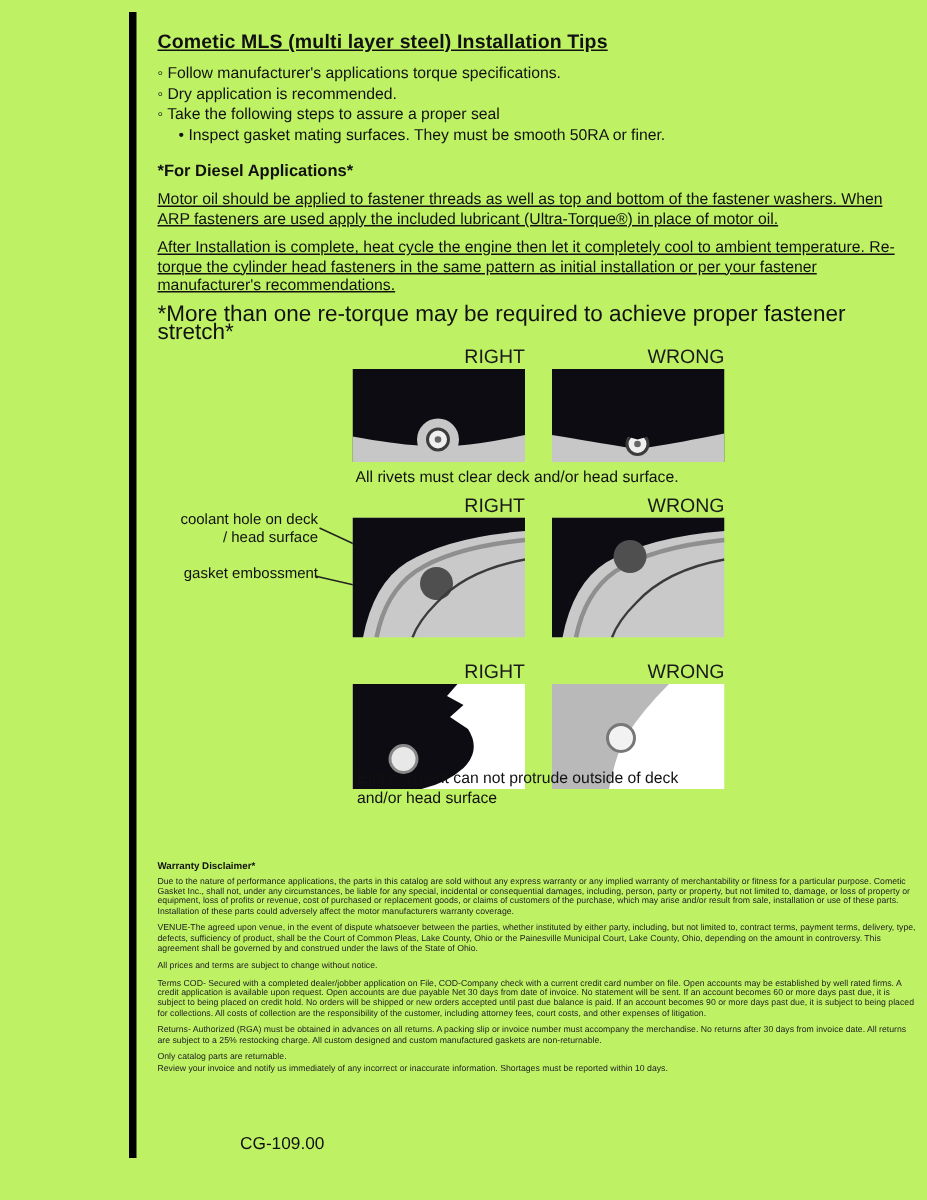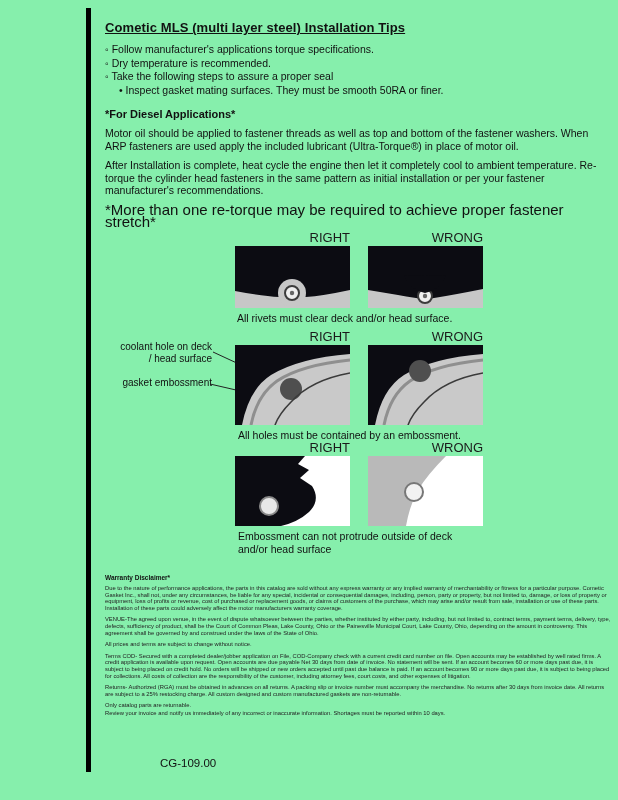--- a/index.html
+++ b/index.html
@@ -1,32 +1,32 @@
 <!DOCTYPE html>
 <html><head>
 <meta charset="utf-8">
 <style>
   * { margin:0; padding:0; box-sizing:border-box; }
   html,body { background:#ffffff; }
   .page {
-    position:relative; width:618px; height:800px; background:#86efac;
+    position:relative; width:618px; height:800px; background:#bef264;
     font-family:"Liberation Sans", sans-serif; color:#111; overflow:hidden; margin:0 auto;
   }
   .left-rule { position:absolute; left:86px; top:8px; width:5px; height:764px; background:#000; }
 
   .content-top { position:absolute; left:105px; top:20px; width:500px; }
   .title { font-size:13px; font-weight:bold; text-decoration:underline; margin-bottom:8px; letter-spacing:.1px; }
   .tips { list-style:none; font-size:10.5px; line-height:13.5px; }
   .tip { padding-left:10px; text-indent:-10px; }
   .tip::before { content:"◦ "; }
   .subtips { list-style:none; margin-left:4px; }
   .subtip { padding-left:10px; text-indent:-10px; }
   .subtip::before { content:"• "; }
   .diesel-heading { font-size:11px; font-weight:bold; margin:11px 0 7px 0; }
-  .body-p { font-size:10.5px; line-height:12.5px; margin-bottom:7px; }
+  .body-p { font-size:10.5px; line-height:12.5px; margin-bottom:7px;text-decoration:underline; }
   .note-p { font-size:15px; line-height:12.5px; margin-top:2px; }
 
   .diagrams { position:absolute; left:105px; top:230px; width:505px; height:335px; }
   .dg-h { position:absolute; width:115px; text-align:right; font-size:13px; color:#1a1a1a; }
   .dg-img { position:absolute; width:115px; line-height:0; }
   .dg-cap { position:absolute; font-size:10.5px; line-height:12.5px; color:#111; }
   .dg-label { position:absolute; font-size:10px; line-height:11.5px; color:#111; text-align:right; }
   .leader-svg { position:absolute; overflow:visible; }
 
   .legal { position:absolute; left:105px; top:574px; width:507px; color:#222; }
@@ -39,21 +39,21 @@
 </head>
 <body>
 
 <div class="page">
   <div class="left-rule"></div>
 
   <div class="content-top">
     <h1 class="title">Cometic MLS (multi layer steel) Installation Tips</h1>
     <ul class="tips">
       <li class="tip">Follow manufacturer's applications torque specifications.</li>
-      <li class="tip">Dry temperature is recommended.</li>
+      <li class="tip">Dry application is recommended.</li>
       <li class="tip">
         <span>Take the following steps to assure a proper seal</span>
         <ul class="subtips">
           <li class="subtip">Inspect gasket mating surfaces.  They must be smooth 50RA or finer.</li>
         </ul>
       </li>
     </ul>
 
     <h2 class="diesel-heading">*For Diesel Applications*</h2>
     <p class="body-p">Motor oil should be applied to fastener threads as well as top and bottom of the fastener washers. When ARP fasteners are used apply the included lubricant (Ultra-Torque®) in place of motor oil.</p>
@@ -104,39 +104,38 @@
     </div>
     <div class="dg-img" style="left:263px; top:115px;">
       <svg width="115" height="80" viewBox="0 0 115 80">
         <rect width="115" height="80" fill="#c9c9c9"></rect>
         <path d="M0,0 L115,0 L115,9 Q64,13 36,30 Q14,44 7,80 L0,80 Z" fill="#0c0c12"></path>
         <path d="M115,15 Q66,20 42,36 Q22,50 16,80" fill="none" stroke="#8f8f8f" stroke-width="3"></path>
         <circle cx="52" cy="26" r="11" fill="#4f4f4f"></circle>
         <path d="M115,28 Q76,35 56,57 Q44,69 40,80" fill="none" stroke="#3a3a3a" stroke-width="1.6"></path>
       </svg>
     </div>
-    <div class="dg-cap" style="left:133px; top:199px;">All holes must be contained by an embossment.</div>
 
     <div class="dg-h" style="left:130px; top:210px;">RIGHT</div>
     <div class="dg-h" style="left:263px; top:210px;">WRONG</div>
     <div class="dg-img" style="left:130px; top:226px;">
       <svg width="115" height="70" viewBox="0 0 115 70">
         <rect width="115" height="70" fill="#ffffff"></rect>
         <path d="M0,0 L70,0 L63,8 L74,14 L65,22 L77,30 Q86,44 74,56 Q63,66 46,70 L0,70 Z" fill="#0c0c12"></path>
         <circle cx="34" cy="50" r="9" fill="#e8e8e8" stroke="#888" stroke-width="2"></circle>
       </svg>
     </div>
     <div class="dg-img" style="left:263px; top:226px;">
       <svg width="115" height="70" viewBox="0 0 115 70">
         <rect width="115" height="70" fill="#ffffff"></rect>
         <path d="M0,0 L78,0 Q60,18 50,34 Q42,48 38,70 L0,70 Z" fill="#b9b9b9"></path>
         <circle cx="46" cy="36" r="9" fill="#f2f2f2" stroke="#777" stroke-width="2"></circle>
       </svg>
     </div>
-    <div class="dg-cap" style="left:133px; top:300px; width:240px;">Embossment can not protrude outside of deck and/or head surface</div>
+    <div class="dg-cap" style="left:133px; top:283px; width:240px;">Embossment can not protrude outside of deck and/or head surface</div>
   </div>
 
   <div class="legal">
     <h3 class="legal-h">Warranty Disclaimer*</h3>
     <p>Due to the nature of performance applications, the parts in this catalog are sold without any express warranty or any implied warranty of merchantability or fitness for a particular purpose.  Cometic Gasket Inc., shall not, under any circumstances, be liable for any special, incidental or consequential damages, including, person, party or property, but not limited to, damage, or loss of property or equipment, loss of profits or revenue, cost of purchased or replacement goods, or claims of customers of the purchase, which may arise and/or result from sale, installation or use of these parts.  Installation of these parts could adversely affect the motor manufacturers warranty coverage.</p>
     <p>VENUE-The agreed upon venue, in the event of dispute whatsoever between the parties, whether instituted by either party, including, but not limited to, contract terms, payment terms, delivery, type, defects, sufficiency of product, shall be the Court of Common Pleas, Lake County, Ohio or the Painesville Municipal Court, Lake County, Ohio, depending on the amount in controversy.  This agreement shall be governed by and construed under the laws of the State of Ohio.</p>
     <p>All prices and terms are subject to change without notice.</p>
     <p>Terms COD- Secured with a completed dealer/jobber application on File, COD-Company check with a current credit card number on file.  Open accounts may be established by well rated firms.  A credit application is available upon request.  Open accounts are due payable Net 30 days from date of invoice.  No statement will be sent.  If an account becomes 60 or more days past due, it is subject to being placed on credit hold.  No orders will be shipped or new orders accepted until past due balance is paid.  If an account becomes 90 or more days past due, it is subject to being placed for collections.  All costs of collection are the responsibility of the customer, including attorney fees, court costs, and other expenses of litigation.</p>
     <p>Returns- Authorized (RGA) must be obtained in advances on all returns.  A packing slip or invoice number must accompany the merchandise.  No returns after 30 days from invoice date.  All returns are subject to a 25% restocking charge.  All custom designed and custom manufactured gaskets are non-returnable.</p>
     <p class="tight">Only catalog parts are returnable.</p>

